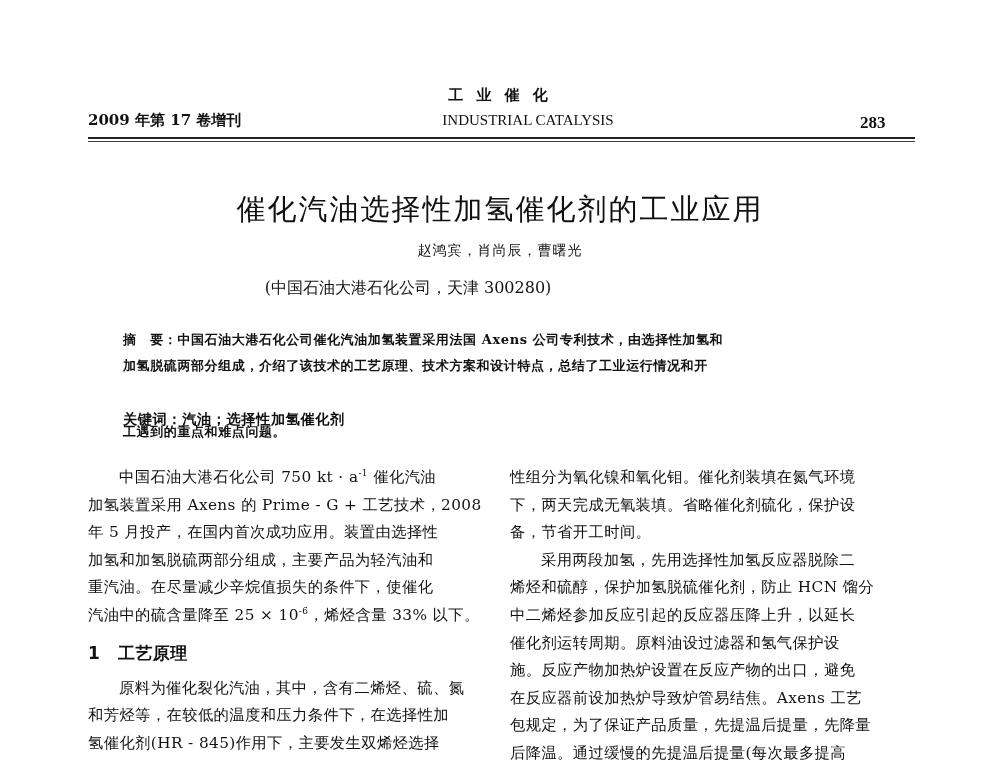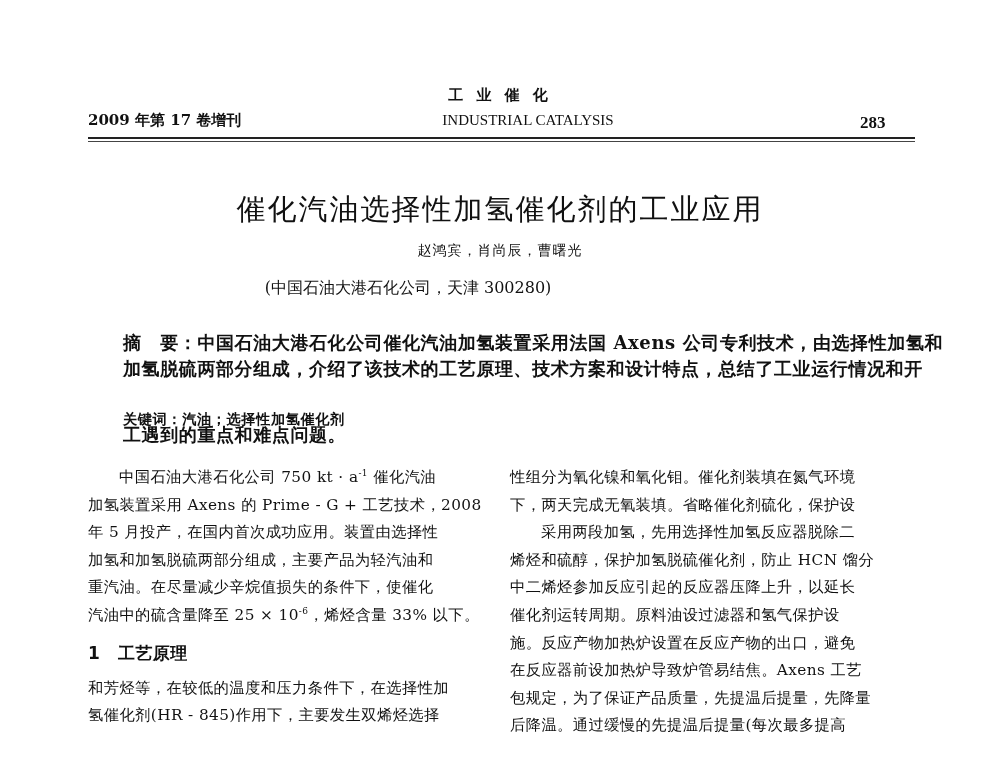--- a/index.html
+++ b/index.html
@@ -13,21 +13,21 @@
   .hdr-en { top: 112px; font-family: "Liberation Serif", serif; font-size: 15px; letter-spacing: 0px; margin-left: 28px; }
   .hdr-page { left: 860px; top: 113px; font-family: "Liberation Serif", serif; font-size: 17px; font-weight: bold; }
   .rule1 { left: 88px; width: 827px; top: 137px; height: 0; border-top: 2px solid #222; }
   .rule2 { left: 88px; width: 827px; top: 141px; height: 0; border-top: 1px solid #444; }
 
   .title { left: 0; width: 1000px; top: 190px; text-align: center;
            font-family: "DejaVu Sans", sans-serif; font-size: 29px; font-weight: normal; letter-spacing: 2px; color: #111; }
   .authors { left: 0; width: 1000px; top: 242px; text-align: center; font-size: 14px; letter-spacing: 1px; }
   .affil { left: 0; width: 816px; top: 278px; text-align: center; font-size: 16px; }
 
-  .abs-line { left: 123px; font-size: 18px; font-weight: bold; letter-spacing: 0.6px; }
+  .abs-line { left: 123px; font-size: 13px; font-weight: bold; letter-spacing: 0.6px; }
   .abs-l1 { top: 331px; }
   .abs-l2 { top: 357px; }
   .abs-l3 { top: 383px; margin-top: 40px; }
   .kw { left: 123px; top: 410px; font-size: 14.2px; font-weight: bold; letter-spacing: 0.6px; }
   .lbl { font-family: "DejaVu Sans", sans-serif; font-weight: bold; }
 
   .col { position: absolute; font-size: 15.3px; line-height: 27.6px; letter-spacing: 0.4px; }
   .col-left { left: 88px; top: 464px; width: 410px; }
   .col-right { left: 510px; top: 464px; width: 405px; }
   .ln { display: block; white-space: nowrap; }
@@ -65,29 +65,31 @@
     <span class="ln">加氢装置采用 Axens 的 Prime - G + 工艺技术，2008</span>
     <span class="ln">年 5 月投产，在国内首次成功应用。装置由选择性</span>
     <span class="ln">加氢和加氢脱硫两部分组成，主要产品为轻汽油和</span>
     <span class="ln">重汽油。在尽量减少辛烷值损失的条件下，使催化</span>
     <span class="ln"><span>汽油中的硫含量降至 25 × 10</span><sup>-6</sup><span>，烯烃含量 33% 以下。</span></span>
   </div>
   <div class="sec">
     <span class="sec-num">1</span><span>工艺原理</span>
   </div>
   <div>
+    <span class="ln indent">原料为催化裂化汽油，其中，含有二烯烃、硫、氮</span>
     <span class="ln">和芳烃等，在较低的温度和压力条件下，在选择性加</span>
     <span class="ln">氢催化剂(HR - 845)作用下，主要发生双烯烃选择</span>
   </div>
 </div>
 
 <div class="col col-right">
   <div>
     <span class="ln">性组分为氧化镍和氧化钼。催化剂装填在氮气环境</span>
     <span class="ln">下，两天完成无氧装填。省略催化剂硫化，保护设</span>
+    <span class="ln">备，节省开工时间。</span>
   </div>
   <div>
     <span class="ln indent">采用两段加氢，先用选择性加氢反应器脱除二</span>
     <span class="ln">烯烃和硫醇，保护加氢脱硫催化剂，防止 HCN 馏分</span>
     <span class="ln">中二烯烃参加反应引起的反应器压降上升，以延长</span>
     <span class="ln">催化剂运转周期。原料油设过滤器和氢气保护设</span>
     <span class="ln">施。反应产物加热炉设置在反应产物的出口，避免</span>
     <span class="ln">在反应器前设加热炉导致炉管易结焦。Axens 工艺</span>
     <span class="ln">包规定，为了保证产品质量，先提温后提量，先降量</span>
     <span class="ln">后降温。通过缓慢的先提温后提量(每次最多提高</span>

